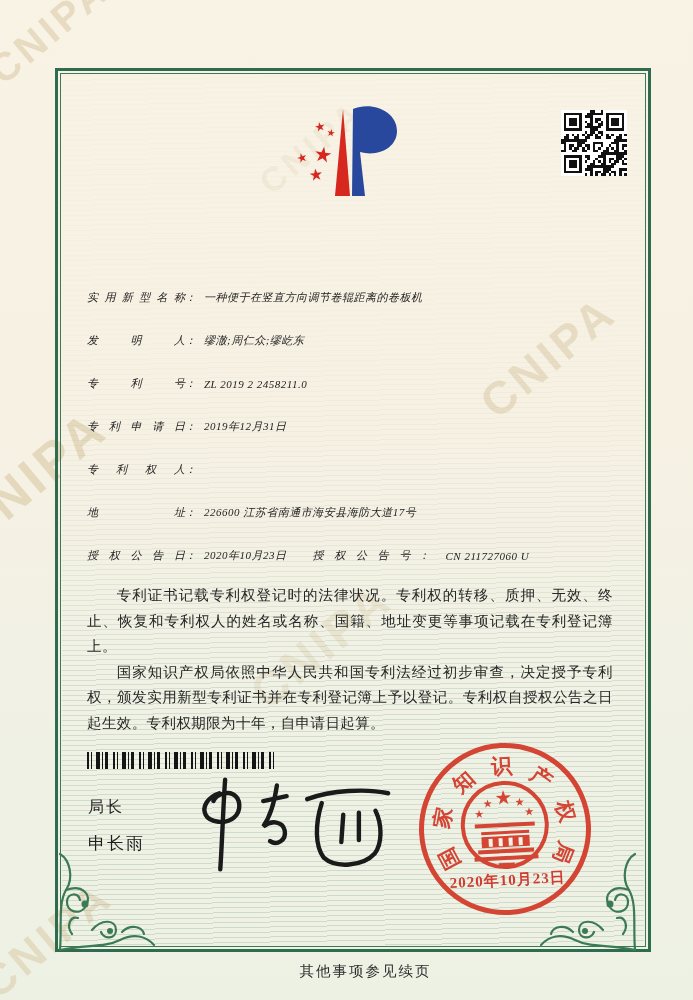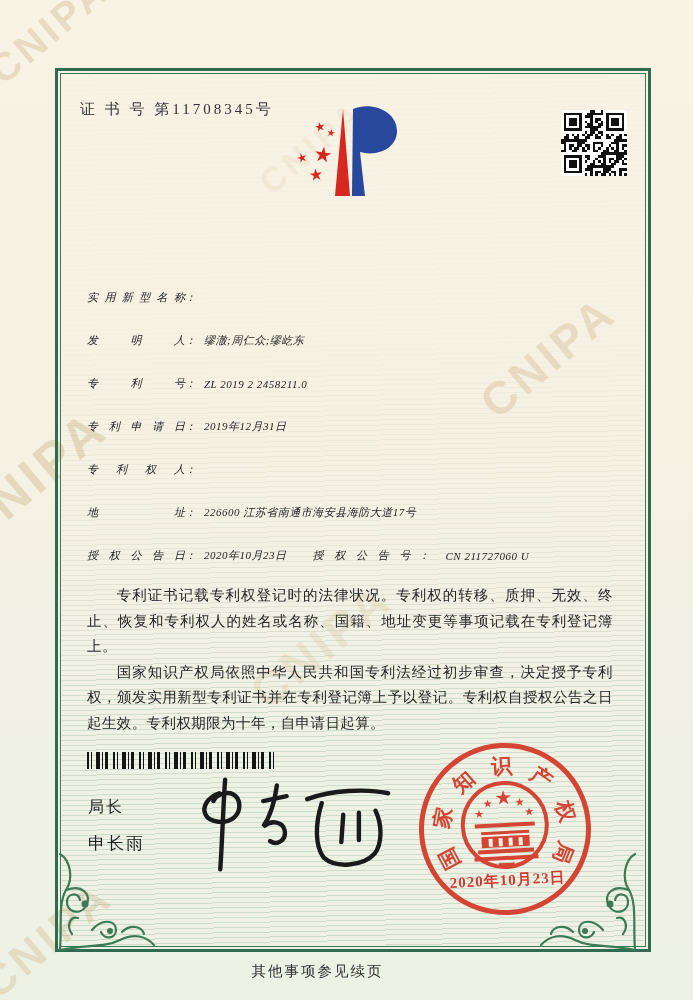--- a/index.html
+++ b/index.html
@@ -73,21 +73,21 @@
   .seal-arc span{position:absolute;left:50%;top:50%;width:24px;height:24px;
         margin:-12px 0 0 -12px;display:flex;align-items:center;justify-content:center;
         font-size:21px;font-weight:bold;color:#d23b2a;transform-origin:center;}
   .seal-emblem{position:absolute;left:40px;top:32px;}
   .seal-date{position:absolute;left:0;top:128px;width:100%;text-align:center;
         font-size:15px;font-weight:bold;color:#cf3227;letter-spacing:1px;}
 
   .page-num{position:absolute;left:0;top:922px;width:693px;text-align:center;
         font-size:13px;color:#3a3a3a;letter-spacing:2px;}
   .cont-note{position:absolute;left:0;top:962px;width:635px;text-align:center;
-        font-size:14.5px;color:#2e2e2e;letter-spacing:2px;}
+        font-size:14.5px;color:#2e2e2e;letter-spacing:2px;padding-left:48px;}
 
   .ornament{position:absolute;z-index:2;}
   .orn-left{left:52px;top:838px;}
   .orn-right{left:538px;top:838px;transform:scaleX(-1);}
 </style>
 </head>
 <body>
 
 <div class="page">
 
@@ -123,21 +123,20 @@
       <path d="M40,92 C50,80 64,82 64,92 C64,101 52,102 49,94"></path>
       <path d="M20,96 C14,88 18,78 26,80"></path>
       <path d="M70,94 C78,86 90,88 92,96"></path>
     </g>
     <circle cx="33" cy="66" r="3.5" fill="#3b7a55"></circle>
     <circle cx="58" cy="93" r="3" fill="#3b7a55"></circle>
   </svg>
 
   <div class="content">
 
-    <div class="cert-no">证 书 号 第11708345号</div>
 
     <svg class="logo" viewBox="0 0 130 95">
       <polygon points="58,3 50,90 65,90" fill="#d6281e"></polygon>
       <path d="M68,3 C 88,-5 112,6 112,25 C 112,42 93,51 75,46 L 80,90 L 67,90 Z" fill="#27489c"></path>
       <g fill="#d6281e">
         <path transform="translate(35,21) scale(5) rotate(-12)" d="M0,-1L0.2245,-0.309 0.951,-0.309 0.3633,0.118 0.5878,0.809 0,0.382 -0.5878,0.809 -0.3633,0.118 -0.951,-0.309 -0.2245,-0.309Z"></path>
         <path transform="translate(46,27) scale(4) rotate(10)" d="M0,-1L0.2245,-0.309 0.951,-0.309 0.3633,0.118 0.5878,0.809 0,0.382 -0.5878,0.809 -0.3633,0.118 -0.951,-0.309 -0.2245,-0.309Z"></path>
         <path transform="translate(17,52) scale(5) rotate(-18)" d="M0,-1L0.2245,-0.309 0.951,-0.309 0.3633,0.118 0.5878,0.809 0,0.382 -0.5878,0.809 -0.3633,0.118 -0.951,-0.309 -0.2245,-0.309Z"></path>
         <path transform="translate(38,49) scale(8.5) rotate(8)" d="M0,-1L0.2245,-0.309 0.951,-0.309 0.3633,0.118 0.5878,0.809 0,0.382 -0.5878,0.809 -0.3633,0.118 -0.951,-0.309 -0.2245,-0.309Z"></path>
         <path transform="translate(31,69) scale(6.5) rotate(-8)" d="M0,-1L0.2245,-0.309 0.951,-0.309 0.3633,0.118 0.5878,0.809 0,0.382 -0.5878,0.809 -0.3633,0.118 -0.951,-0.309 -0.2245,-0.309Z"></path>
@@ -361,20 +360,21 @@
           <rect x="22" y="24" width="1" height="1" fill="#111"></rect>
           <rect x="24" y="24" width="1" height="1" fill="#111"></rect>
         </svg>
     </div>
 
 
     <div class="fields">
       <div class="frow">
         <span class="flabel">实用新型名称</span>
           <span class="fcolon">：</span>
+        <span class="fvalue">一种便于在竖直方向调节卷辊距离的卷板机</span>
       </div>
       <div class="frow">
         <span class="flabel">发明人</span>
           <span class="fcolon">：</span>
         <span class="fvalue">缪澈;周仁众;缪屹东</span>
       </div>
       <div class="frow">
         <span class="flabel">专利号</span>
           <span class="fcolon">：</span>
         <span class="fvalue">ZL 2019 2 2458211.0</span>

